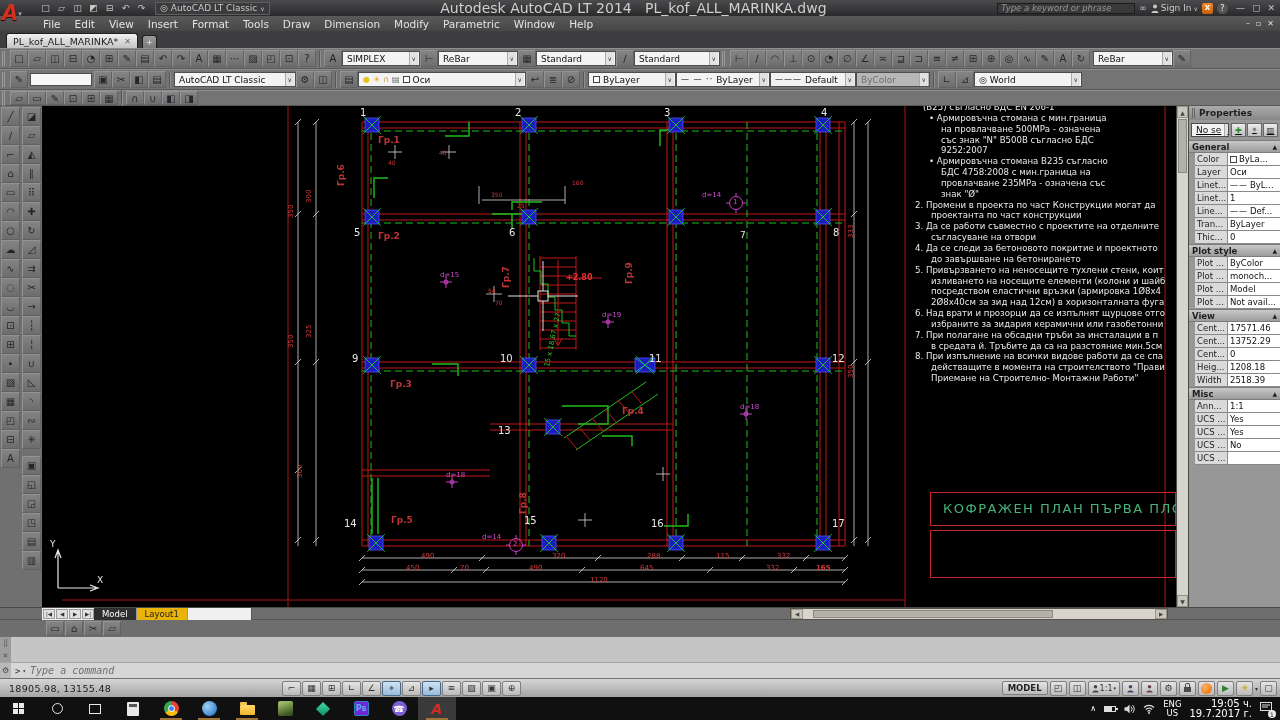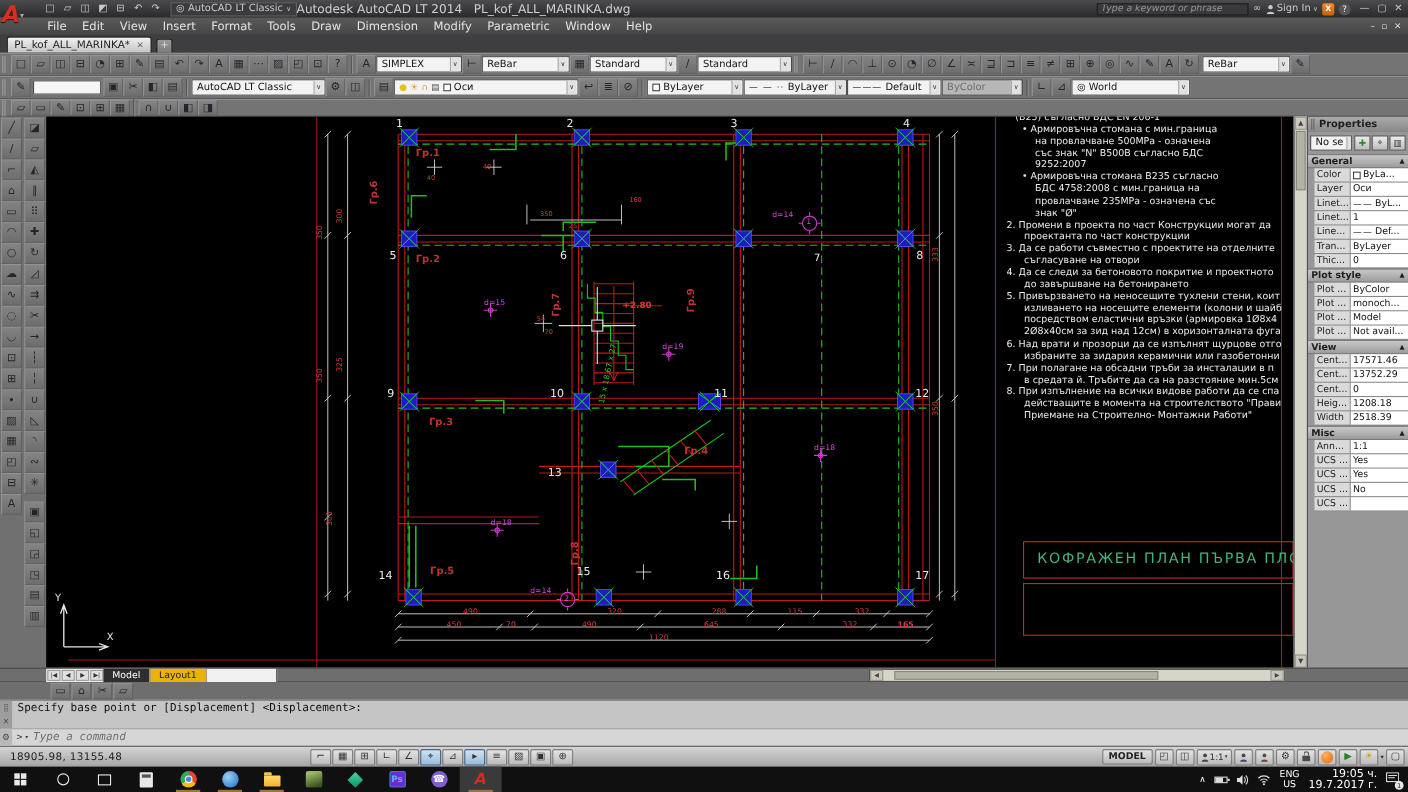--- a/index.html
+++ b/index.html
@@ -7,21 +7,21 @@
   #root{position:relative;width:1280px;height:720px;background:#6e6e6e;}
 
   
   #titlebar{height:16px;background:linear-gradient(#4b4b4d,#2a2a2c);display:flex;align-items:center;color:#cfcfcf;position:relative;z-index:6;}
   #logo{position:absolute;left:2px;top:0;width:32px;height:29px;z-index:10;display:flex;align-items:flex-start;cursor:default;}
   #logo .a{font-size:21px;font-weight:bold;font-style:italic;color:#d4301f;line-height:26px;text-shadow:0 1px 1px #300;}
   #logo .caret{font-size:7px;color:#aaa;margin-top:10px;}
   #qat{display:flex;align-items:center;margin-left:38px;gap:1px;}
   .qbtn{width:15px;height:13px;display:flex;align-items:center;justify-content:center;font-size:9px;color:#c9c9c9;}
   #ws-title{display:flex;align-items:center;height:13px;background:#3b3b3d;border:1px solid #5f5f61;padding:0 4px;margin-left:6px;font-size:9px;color:#c9c9c9;gap:3px;}
-  #titletext{flex:1;text-align:left;font-size:11px;white-space:nowrap;overflow:hidden;}
+  #titletext{flex:1;text-align:center;font-size:14px;white-space:nowrap;overflow:hidden;}
   #infocenter{display:flex;align-items:center;gap:4px;font-size:9px;}
   #ic-search{width:138px;height:11px;background:#39393b;border:1px solid #1c1c1c;color:#949494;font-style:italic;font-size:8.5px;padding:0 3px;display:flex;align-items:center;overflow:hidden;white-space:nowrap;}
   .icbtn{display:flex;align-items:center;justify-content:center;font-size:9px;color:#c9c9c9;gap:2px;}
   .xchg{width:11px;height:11px;background:linear-gradient(#f08a2a,#c85f08);border-radius:2px;color:#fff;font-size:7px;font-weight:bold;display:flex;align-items:center;justify-content:center;}
   .helpc{width:11px;height:11px;border-radius:50%;background:#555;color:#eee;font-size:8px;display:flex;align-items:center;justify-content:center;}
   #winbtns{display:flex;margin:0 5px 0 8px;gap:7px;color:#c8c8c8;font-size:9px;}
 
   
   #menubar{height:15px;background:linear-gradient(#5a5a5a,#464646);display:flex;align-items:center;padding-left:36px;color:#e3e3e3;font-size:10.5px;}
   .menu-item{padding:0 7px;height:100%;display:flex;align-items:center;cursor:default;}
@@ -78,21 +78,21 @@
   #tbk3 .right div{border-bottom:1px solid #c62828;padding:1px 2px;white-space:nowrap;overflow:hidden;}
 
   #vscroll{width:12px;background:#d7d4cc;flex:none;position:relative;border-left:1px solid #4a4a4a;}
   .varr{position:absolute;left:0;right:0;height:12px;display:flex;align-items:center;justify-content:center;font-size:6px;color:#444;background:#c9c6be;border:1px solid #979489;}
   #vthumb{position:absolute;left:1px;right:1px;top:13px;height:54px;background:#b4b1a9;border:1px solid #8a887f;}
 
   
   #ppanel{width:92px;background:#979797;flex:none;font-size:8.5px;display:flex;flex-direction:column;border-left:1px solid #4a4a4a;overflow:hidden;}
   #pphead{height:14px;background:linear-gradient(#ababab,#878787);display:flex;align-items:center;padding-left:3px;font-weight:bold;color:#1d1d1d;font-size:9px;gap:3px;flex:none;}
   #pphead .gripv{width:4px;height:10px;border-left:3px double #666;}
-  #ppcombo{display:flex;align-items:center;gap:2px;padding:3px 2px;flex:none;}
+  #ppcombo{display:flex;align-items:center;gap:2px;padding:3px 2px;flex:none;text-decoration:underline;}
   #ppcombo .combo{flex:1;height:14px;min-width:0;}
   .ppbtn{width:15px;height:14px;background:linear-gradient(#ececec,#bdbdbd);border:1px solid #676767;font-size:8px;display:flex;align-items:center;justify-content:center;flex:none;}
   .psec{height:13px;background:linear-gradient(#c8c8c8,#9c9c9c);display:flex;align-items:center;font-weight:bold;color:#1e1e1e;padding:0 3px;font-size:8.5px;border-top:1px solid #7c7c7c;border-bottom:1px solid #7c7c7c;flex:none;}
   .psec .ar{margin-left:auto;font-size:6px;}
   .prow{display:flex;height:13px;border-bottom:1px solid #898989;margin-left:6px;flex:none;}
   .plab{width:33px;background:#dadada;color:#222;display:flex;align-items:center;padding-left:2px;border-right:1px solid #898989;overflow:hidden;white-space:nowrap;flex:none;}
   .pval{flex:1;background:#fff;color:#111;display:flex;align-items:center;padding-left:2px;gap:2px;overflow:hidden;white-space:nowrap;min-width:0;}
 
   
   #ltabs{height:12px;background:#6e6e6e;position:relative;border-top:1px solid #4a4a4a;}
@@ -865,21 +865,20 @@
       <div class="tbtn">✂</div>
       <div class="tbtn">▱</div>
     </div>
 
   <div id="hist">
     <div id="histgutter">
       <span>⣿</span>
       <span>✕</span>
     </div>
     <div id="histlines">
-      <div>Specify base point or [Displacement] &lt;Displacement&gt;:</div>
     </div>
   </div>
 
   <div id="cmdrow">
     <div id="cmdgutter">⚙</div>
     <div id="cmdprompt">
       <span>&gt;</span>
       <span style="font-size:6px">▾</span>
     </div>
     <div id="cmdtext">Type a command</div>

